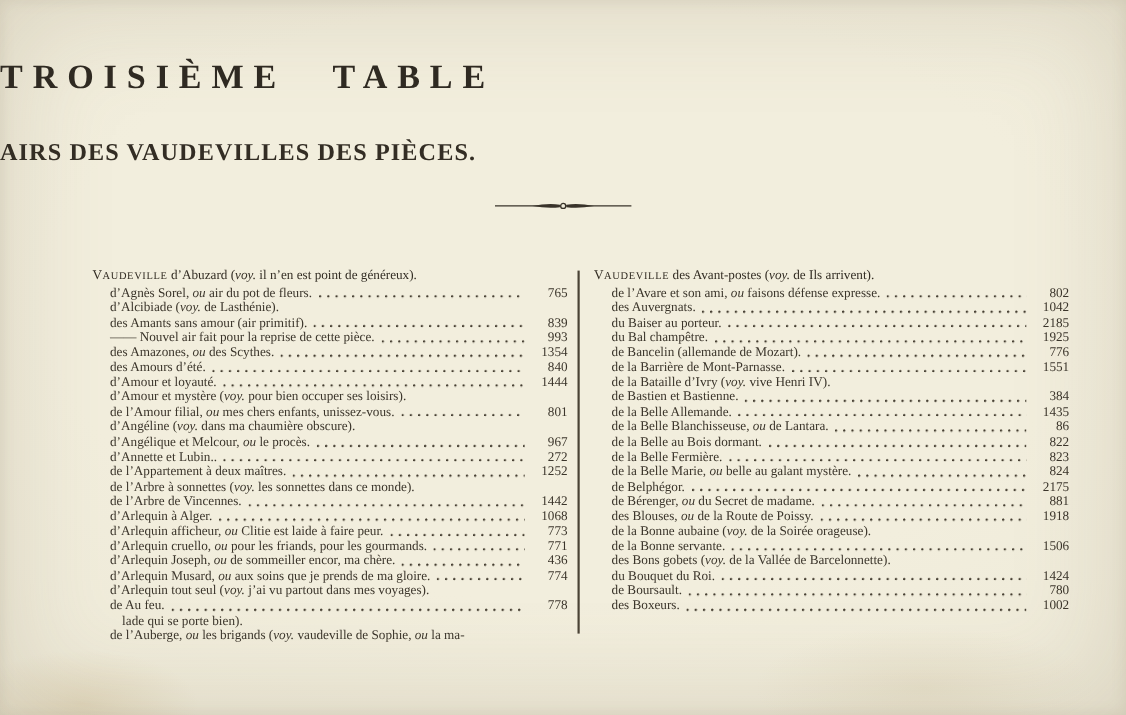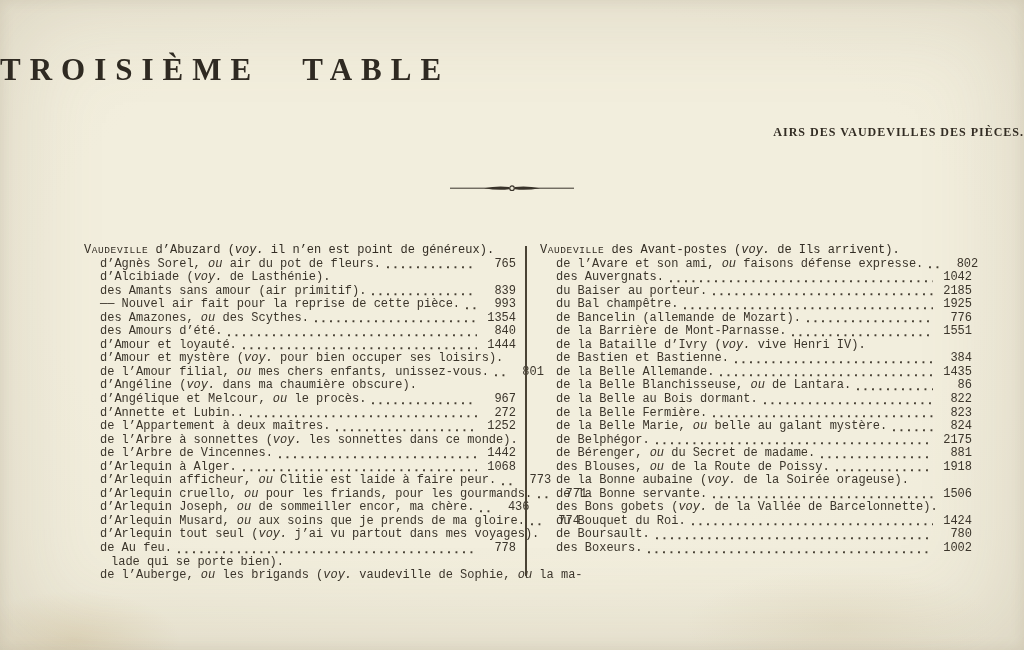--- a/index.html
+++ b/index.html
@@ -17,22 +17,22 @@
   }
   .title{
     position:absolute;top:52px;left:0;width:100%;
     text-align:left;
     font-size:31px;font-weight:bold;
     letter-spacing:9px;word-spacing:26px;
     color:#2f2a22;
   }
   .subtitle{
     position:absolute;top:125px;left:0;width:100%;
-    text-align:right;
-    font-size:12px;font-weight:bold;
+    text-align:left;
+    font-size:22px;font-weight:bold;
     letter-spacing:1px;
     color:#332d24;
   }
   .ornament{
     position:absolute;top:180px;left:0;width:100%;
     text-align:center;
   }
   .cols{
     position:absolute;top:244px;left:84px;
     width:884px;
@@ -42,21 +42,21 @@
     width:432px;
     font-size:12px;line-height:13.55px;
   }
   .col-left{left:0;}
   .col-right{left:456px;}
   .vrule{
     position:absolute;top:2px;left:441px;
     width:2px;height:330px;
     background:#4a4335;
   }
-  .row{display:flex;align-items:flex-end;white-space:nowrap;font-family:Liberation Mono, monospace;}
+  .row{display:flex;align-items:flex-end;white-space:nowrap;}
   .row.entry .txt{padding-left:16px;}
   .row.continuation .txt{padding-left:27px;}
   .row.header{color:#332d24;}
   .cap{font-size:12px;letter-spacing:0.5px;}
   .sc{font-size:9.5px;letter-spacing:0.6px;}
   .txt i{font-style:italic;}
   .dots{
     flex:1;min-width:10px;height:3px;
     align-self:flex-end;
     margin:0 5px 2px 6px;

